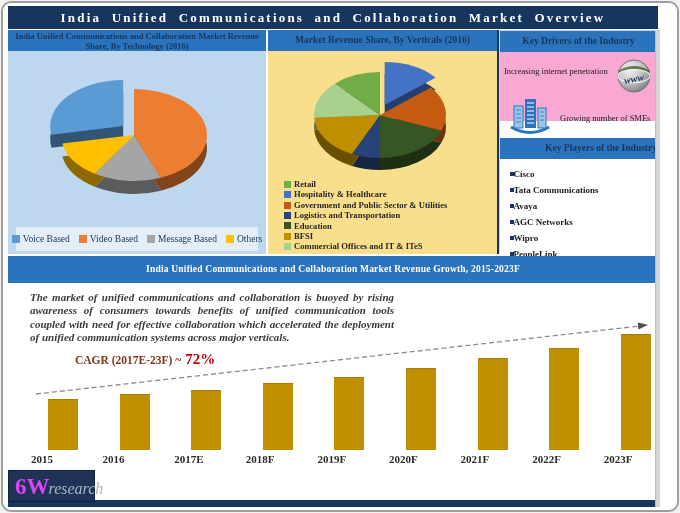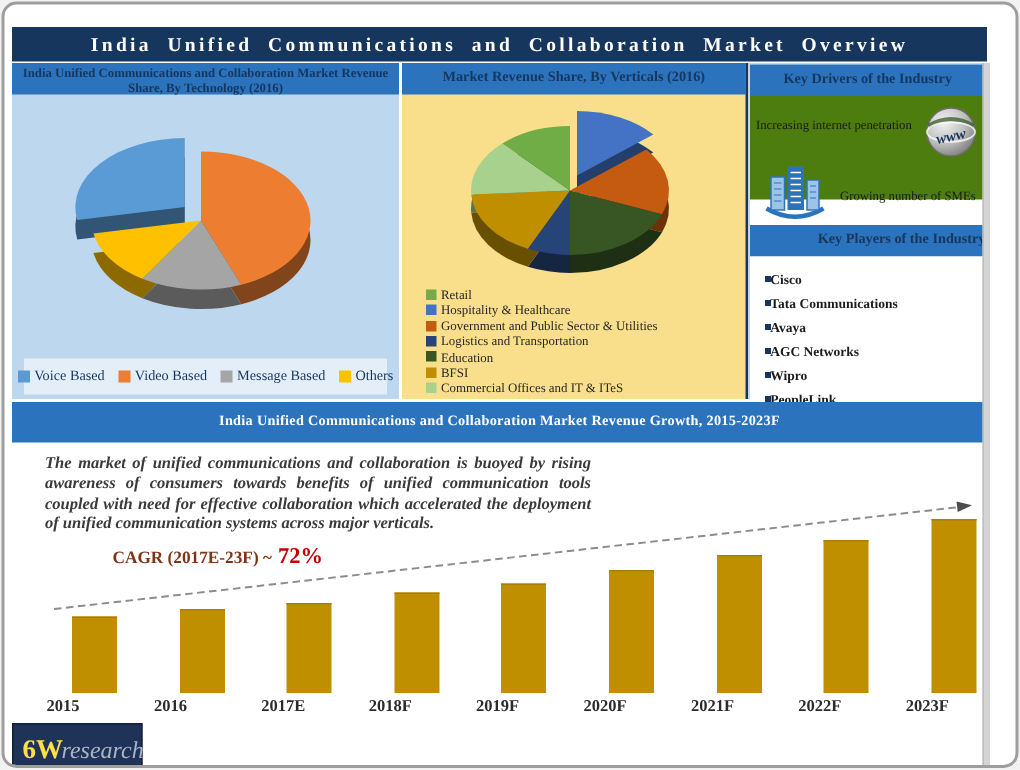--- a/index.html
+++ b/index.html
@@ -1,19 +1,19 @@
 <!DOCTYPE html>
 <html><head>
 <meta charset="utf-8">
 <style>
   * { margin:0; padding:0; box-sizing:border-box; }
   body { width:680px; height:513px; background:#f2f2f2; font-family:"Liberation Serif","DejaVu Serif",serif; position:relative; }
   .frame { position:absolute; left:1px; top:1px; width:678px; height:511px; background:#ffffff;
            border:2px solid #9e9e9e; border-radius:10px; overflow:hidden; }
-  .abs { position:absolute;margin-top:12px; }
+  .abs { position:absolute; }
 
   
   .title-bar { left:5px; top:3px; width:650px; height:23px; background:#17365d; color:#ffffff;
                font-weight:bold; font-size:13px; letter-spacing:2.2px; word-spacing:5px;
                text-align:center; line-height:23px; }
 
   
   .panel { top:27px; height:224px; }
   .panel-tech { left:5px;  width:258px; background:#bdd7ee; }
   .panel-vert { left:265px; width:229px; background:#f9df8b; }
@@ -29,26 +29,26 @@
   .pie-svg { position:absolute; left:0; top:21px; }
 
   
   .legend-tech { position:absolute; left:8px; right:8px; top:197px; height:24px; background:#e4eef9;
                  display:flex; align-items:center; justify-content:center; gap:9px;
                  font-size:9.5px; color:#17365d; }
   .leg-item { display:flex; align-items:center; gap:3px; white-space:nowrap; }
   .leg-sq { width:8px; height:8px; display:inline-block; }
 
   
-  .legend-vert { position:absolute; left:16px; top:149px; font-size:8.6px; color:#262626; }
+  .legend-vert { position:absolute; left:16px; top:149px; font-size:8.6px; color:#262626;font-weight:bold; }
   .legend-vert .leg-item { line-height:10.4px; }
   .legend-vert .leg-sq { width:7px; height:7px; }
 
   
-  .drivers-box { position:absolute; left:0; top:21px; width:100%; height:69px; background:#4d7c0f; }
+  .drivers-box { position:absolute; left:0; top:21px; width:100%; height:69px; background:#f9a8d4; }
   .driver1-text { position:absolute; left:4px; top:14px; width:110px; font-size:8.5px; color:#1a1a1a; }
   .driver2-text { position:absolute; left:60px; top:61px; font-size:8.5px; color:#1a1a1a; }
   .globe  { position:absolute; right:4px; top:5px; }
   .bldg   { position:absolute; left:7px; top:42px; }
   .ph-players { position:absolute; left:0; top:107px; width:100%; height:21px;text-align:right; }
   .players-box { position:absolute; left:0; top:128px; width:100%; height:96px; background:#fff; }
   .players-box ul { list-style:none; margin-top:7px; }
   .players-box li { display:flex; align-items:center; gap:0; padding-left:10px; height:16px;
                     font-size:9px; font-weight:bold; color:#1c1c1c; }
   .bullet { width:3.5px; height:3.5px; background:#17365d; display:inline-block; }
@@ -68,21 +68,21 @@
   .bar { position:absolute; width:30px; bottom:25px; background:#bf8f00; border-top:1px solid #a87e06; }
   .bar-label { position:absolute; top:153px; width:64px; 
                font-size:11px; font-weight:bold; color:#2b2b2b; }
   .trend { position:absolute; left:0; top:0; }
 
   
   .bottom-strip { left:5px; top:497px; width:650px; height:7px; background:#17365d; }
   .right-shade  { left:652px; top:27px; width:5px; height:477px; background:#d4d4d4; border-left:1px solid #bdbdbd; }
   .logo { left:5px; top:467px; width:87px; height:32px; background:#1e3357; border:1px solid #101f3a;
           display:flex; align-items:baseline; padding:2px 4px 0 6px; }
-  .logo-big { color:#fde047; font-size:18px; font-weight:bold; line-height:28px; }
+  .logo-big { color:#d946ef; font-size:23px; font-weight:bold; line-height:28px; }
   .logo-small { color:#aab4c4; font-size:16px; font-style:italic; margin-left:-1px; }
 </style>
 </head>
 <body>
 
 <div class="frame">
 
   <div class="abs title-bar">India Unified Communications and Collaboration Market Overview</div>
 
   <div class="abs panel panel-tech">

